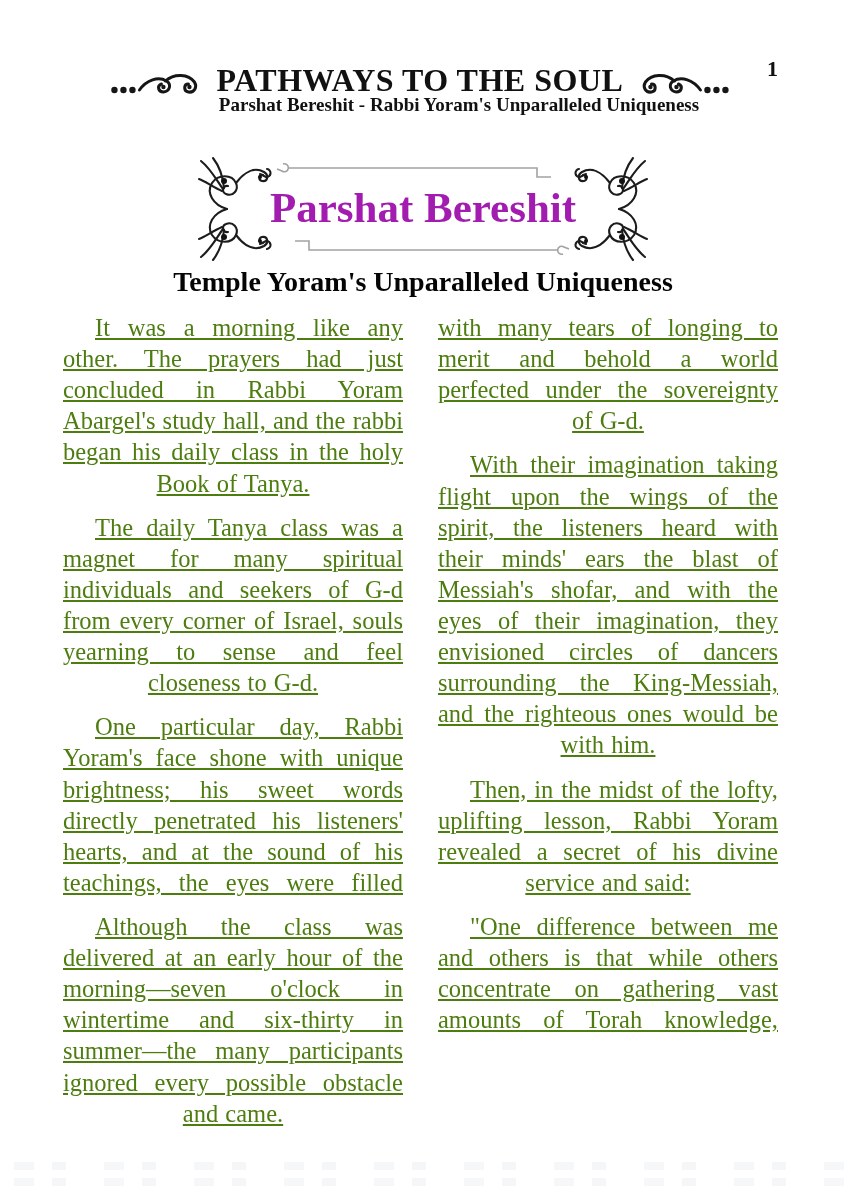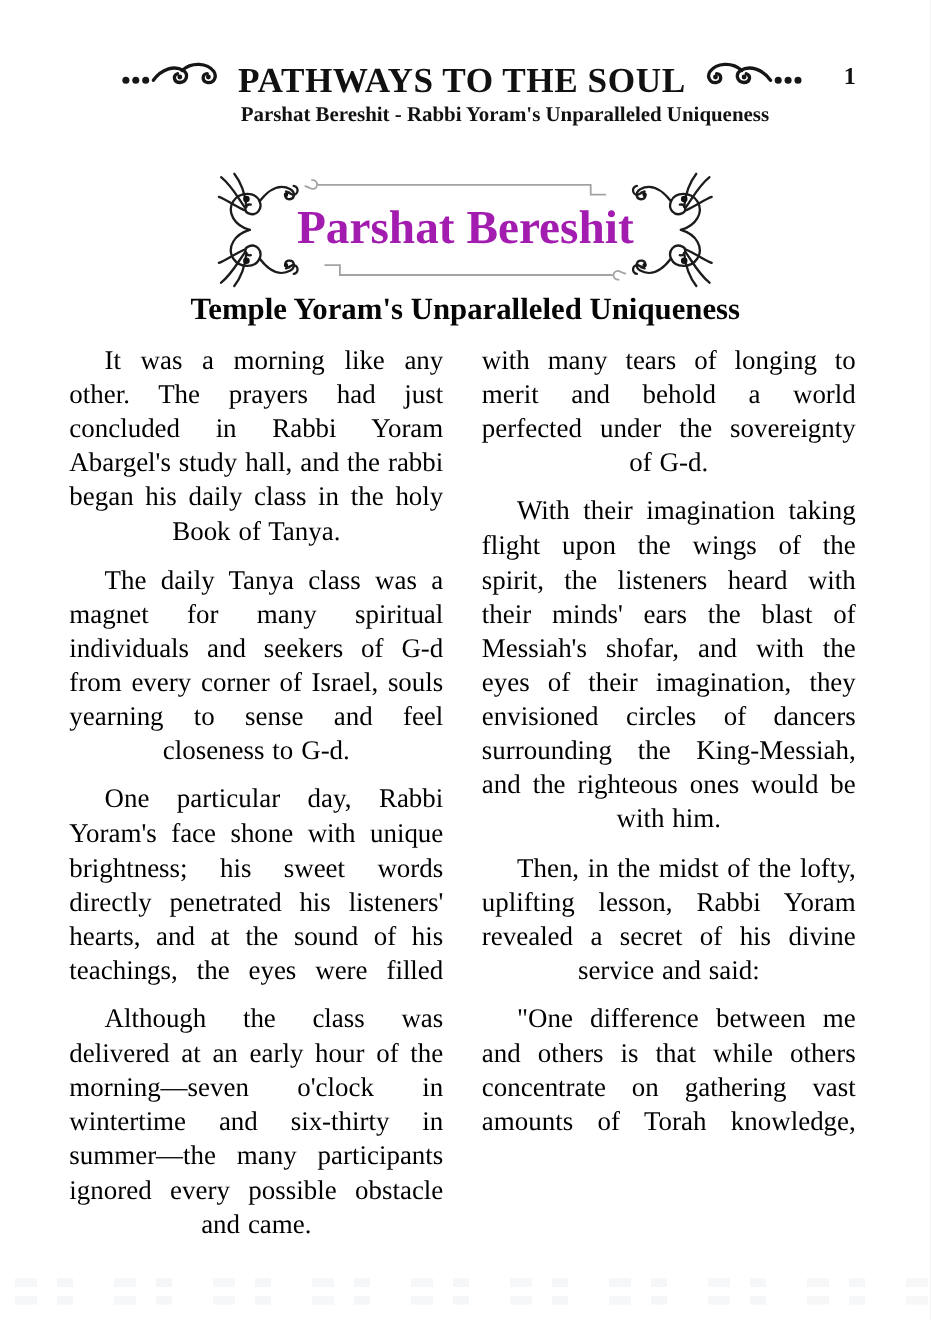--- a/index.html
+++ b/index.html
@@ -8,22 +8,22 @@
     width:846px;height:1200px;
     margin:0 auto;
     background:#ffffff;
     font-family:"Liberation Serif","DejaVu Serif",serif;
     color:#1b1b1b;
     overflow:hidden;
   }
   
   .header-row{position:absolute;top:48px;left:0;width:100%;height:42px;}
   .header-center{
-    position:absolute;left:50%;top:5px;transform:translateX(-50.5%);
-    display:flex;align-items:flex-start;gap:12px;white-space:nowrap;
+    position:absolute;left:50%;top:12px;transform:translateX(-50.5%);
+    display:flex;align-items:flex-end;gap:12px;white-space:nowrap;
   }
   .header-title{
     font-size:32px;font-weight:bold;color:#111;
     letter-spacing:0.5px;line-height:40px;
   }
   .flourish{display:block;}
   .page-num{
     position:absolute;right:68px;top:8px;
     font-size:22px;font-weight:bold;color:#111;
   }
@@ -48,22 +48,23 @@
   
   .columns{
     position:absolute;top:312px;left:63px;width:715px;
     display:flex;gap:35px;
   }
   .col{width:340px;}
   .para{
     margin:0 0 13px 0;
     font-size:24.5px;line-height:1.27;
     text-align:justify;text-align-last:center;
-    text-indent:32px;color:#000000;
+    text-indent:32px;color:#4d7c0f;
     word-spacing:1px;
+    text-decoration:underline;
   }
   .para.cont{text-indent:0;}
   .para.flow{text-align-last:justify;}
   
   .bottom-marks{position:absolute;left:0;right:0;bottom:0;height:46px;opacity:0.55;}
   .bottom-marks .row{
     height:8px;margin-top:8px;
     background:repeating-linear-gradient(90deg,
       transparent 0 14px, #f0f1f3 14px 34px,
       transparent 34px 52px, #eef0f2 52px 66px,

